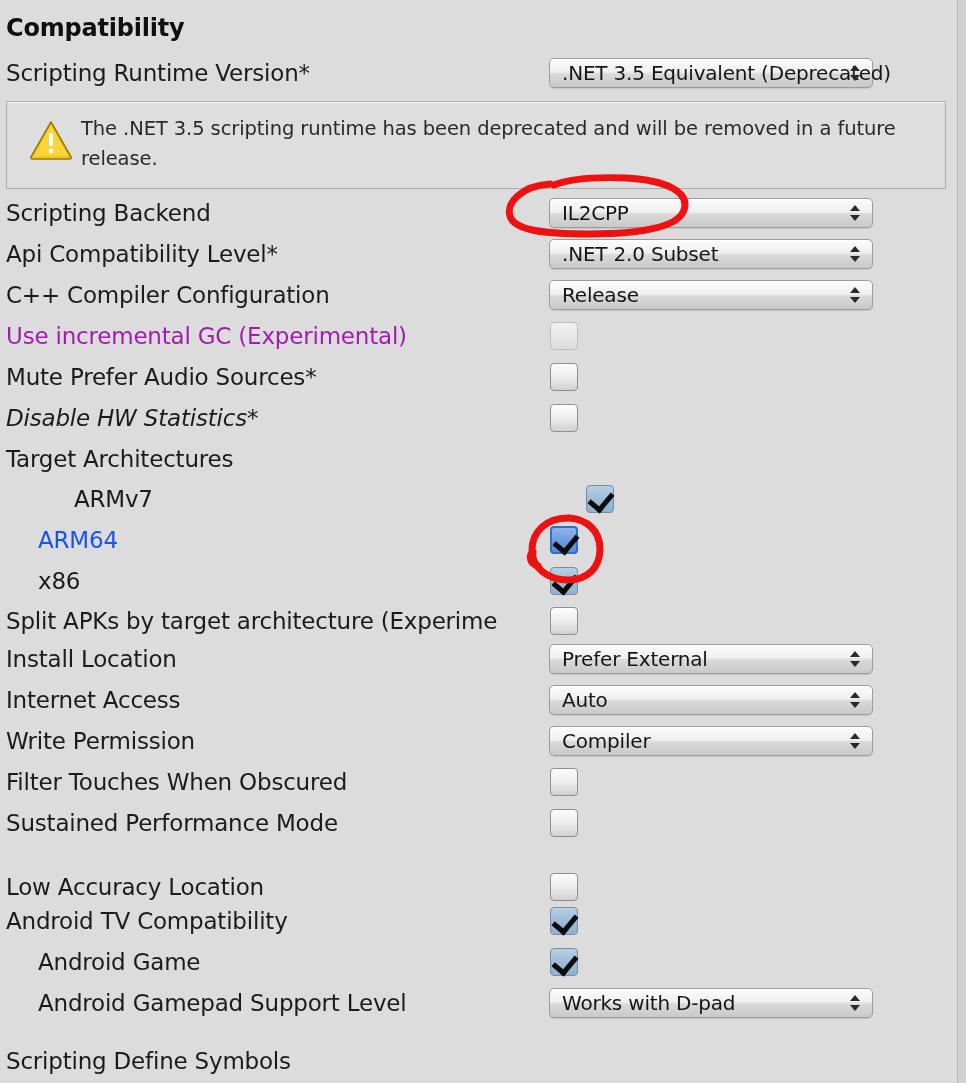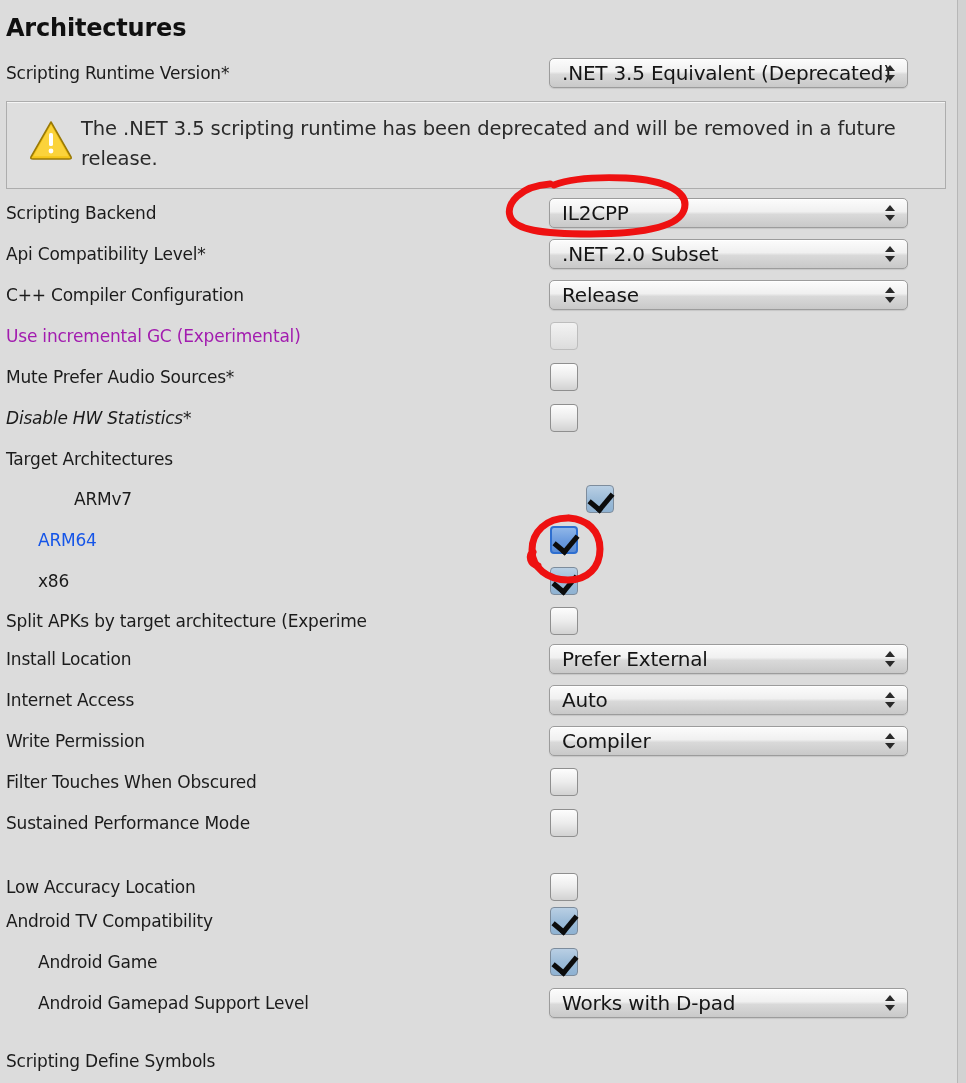--- a/index.html
+++ b/index.html
@@ -17,29 +17,29 @@
   .section-title{
     position:absolute;left:6px;top:14px;
     font-size:24px;font-weight:bold;color:#101010;
     letter-spacing:-0.2px;
   }
 
   
   .row{position:absolute;left:0;width:966px;height:40px;}
   .row .label{
     position:absolute;left:6px;top:50%;transform:translateY(-50%);
-    font-size:17px;color:#1b1b1b;white-space:nowrap;letter-spacing:-0.2px;
+    font-size:23px;color:#1b1b1b;white-space:nowrap;letter-spacing:-0.2px;
   }
   .row .label.indent{left:38px;}
   .row .label.disabled{color:#a21caf;}
   .row .label.override{color:#1555e8;}
 
   
   .popup{
-    position:absolute;left:549px;width:359px;height:30px;
+    position:absolute;left:549px;width:324px;height:30px;
     top:50%;transform:translateY(-50%);
     border:1px solid #9c9c9c;border-radius:5px;
     background:linear-gradient(180deg,#fcfcfc 0%,#f0f0f0 45%,#d9d9d9 55%,#c9c9c9 100%);
     box-shadow:0 1px 0 rgba(255,255,255,.85) inset,0 1px 1px rgba(0,0,0,.10);
     box-sizing:border-box;
   }
   .popup .pv{
     position:absolute;left:12px;top:50%;transform:translateY(-50%);
     font-size:20px;color:#151515;white-space:nowrap;letter-spacing:-0.2px;
   }
@@ -91,21 +91,21 @@
 
   
   .annot{position:absolute;pointer-events:none;}
   .annot svg{display:block;overflow:visible;}
 </style>
 </head>
 <body>
 
 <div class="panel">
 
-  <div class="section-title">Architectures</div>
+  <div class="section-title">Compatibility</div>
 
   <div class="row" style="top:53px;">
     <div class="label">Scripting Runtime Version*</div>
     <div class="popup">
       <span class="pv">.NET 3.5 Equivalent (Deprecated)</span>
       <span class="arrows">
           <i class="up"></i>
           <i class="dn"></i>
         </span>
     </div>

